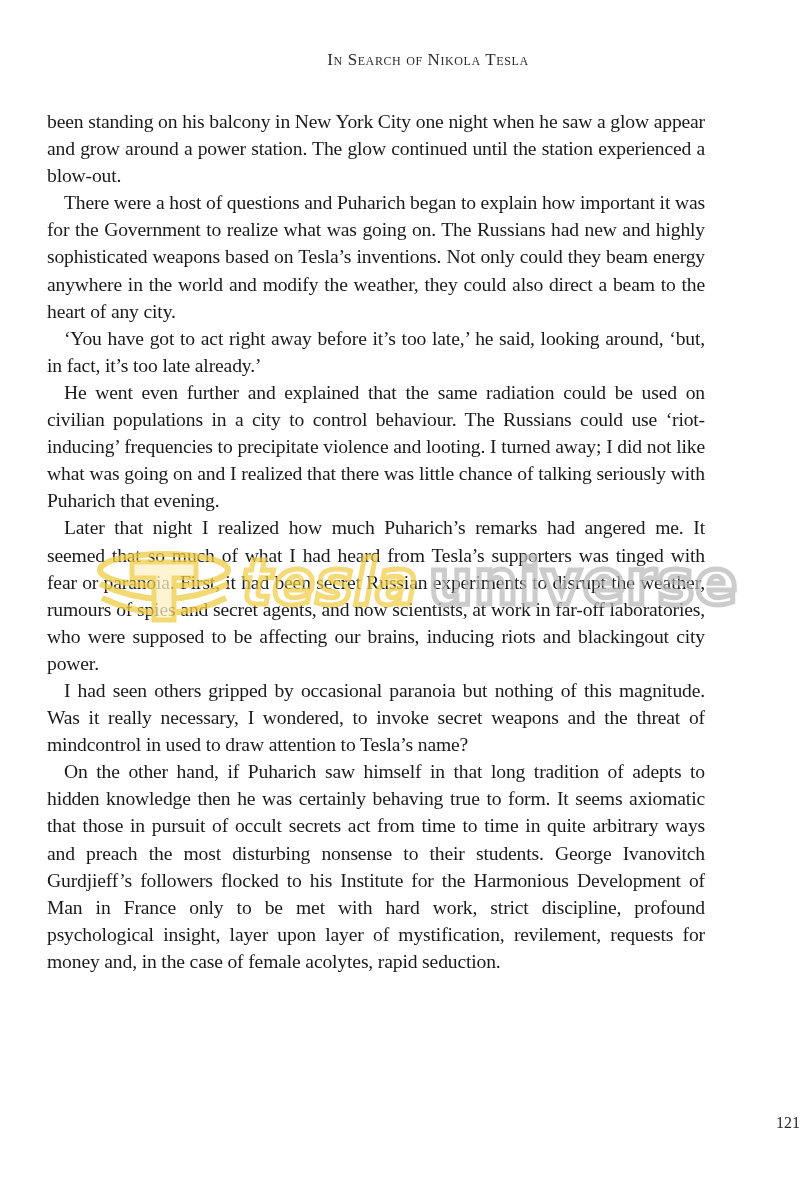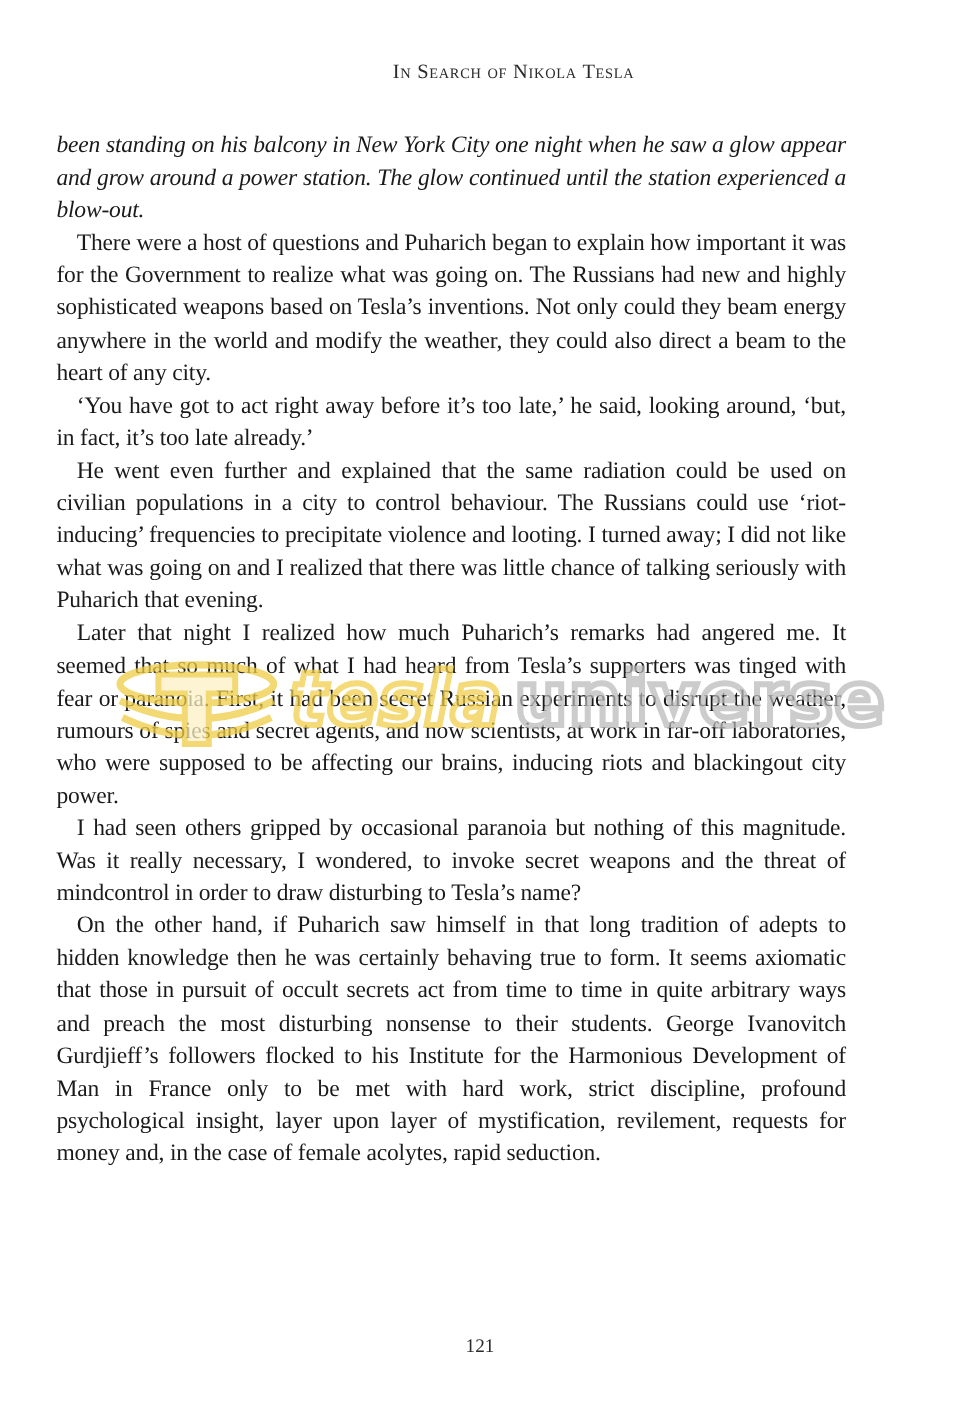--- a/index.html
+++ b/index.html
@@ -41,28 +41,27 @@
       line-height: 27.1px;
       text-align: justify;
       letter-spacing: -0.15px;
     }
     .body-text p {
       margin: 0;
       text-indent: 17px;
     }
     .body-text p.no-indent {
       text-indent: 0;
-      font-style: italic;
     }
     .folio {
       position: absolute;
       top: 1114px;
       left: 0;
       width: 800px;
-      text-align: center;
+      text-align: right;
       font-size: 16px;
       color: #2a2a2a;
     }
     .watermark {
       position: absolute;
       left: 92px;
       top: 548px;
       width: 630px;
       height: 76px;
       pointer-events: none;
@@ -97,21 +96,21 @@
 <div class="page">
 
   <div class="running-head">In Search of Nikola Tesla</div>
 
   <div class="body-text">
     <p class="no-indent">been standing on his balcony in New York City one night when he saw a glow appear and grow around a power station. The glow continued until the station experienced a blow-out.</p>
     <p>There were a host of questions and Puharich began to explain how important it was for the Government to realize what was going on. The Russians had new and highly sophisticated weapons based on Tesla’s inventions. Not only could they beam energy anywhere in the world and modify the weather, they could also direct a beam to the heart of any city.</p>
     <p>‘You have got to act right away before it’s too late,’ he said, looking around, ‘but, in fact, it’s too late already.’</p>
     <p>He went even further and explained that the same radiation could be used on civilian populations in a city to control behaviour. The Russians could use ‘riot-inducing’ frequencies to precipitate violence and looting. I turned away; I did not like what was going on and I realized that there was little chance of talking seriously with Puharich that evening.</p>
     <p>Later that night I realized how much Puharich’s remarks had angered me. It seemed that so much of what I had heard from Tesla’s supporters was tinged with fear or paranoia. First, it had been secret Russian experiments to disrupt the weather, rumours of spies and secret agents, and now scientists, at work in far-off laboratories, who were supposed to be affecting our brains, inducing riots and blackingout city power.</p>
-    <p>I had seen others gripped by occasional paranoia but nothing of this magnitude. Was it really necessary, I wondered, to invoke secret weapons and the threat of mindcontrol in order to draw disturbing to Tesla’s name?</p>
+    <p>I had seen others gripped by occasional paranoia but nothing of this magnitude. Was it really necessary, I wondered, to invoke secret weapons and the threat of mindcontrol in used to draw attention to Tesla’s name?</p>
     <p>On the other hand, if Puharich saw himself in that long tradition of adepts to hidden knowledge then he was certainly behaving true to form. It seems axiomatic that those in pursuit of occult secrets act from time to time in quite arbitrary ways and preach the most disturbing nonsense to their students. George Ivanovitch Gurdjieff’s followers flocked to his Institute for the Harmonious Development of Man in France only to be met with hard work, strict discipline, profound psychological insight, layer upon layer of mystification, revilement, requests for money and, in the case of female acolytes, rapid seduction.</p>
   </div>
 
   <div class="folio">121</div>
 
   <div class="watermark">
     <svg width="150" height="76" viewBox="0 0 150 76" style="opacity:0.75">
       <g fill="none" stroke="#f0cd45" stroke-width="6">
         <ellipse cx="72" cy="22" rx="64" ry="16"></ellipse>
         <path d="M8 36 Q72 66 136 36"></path>

